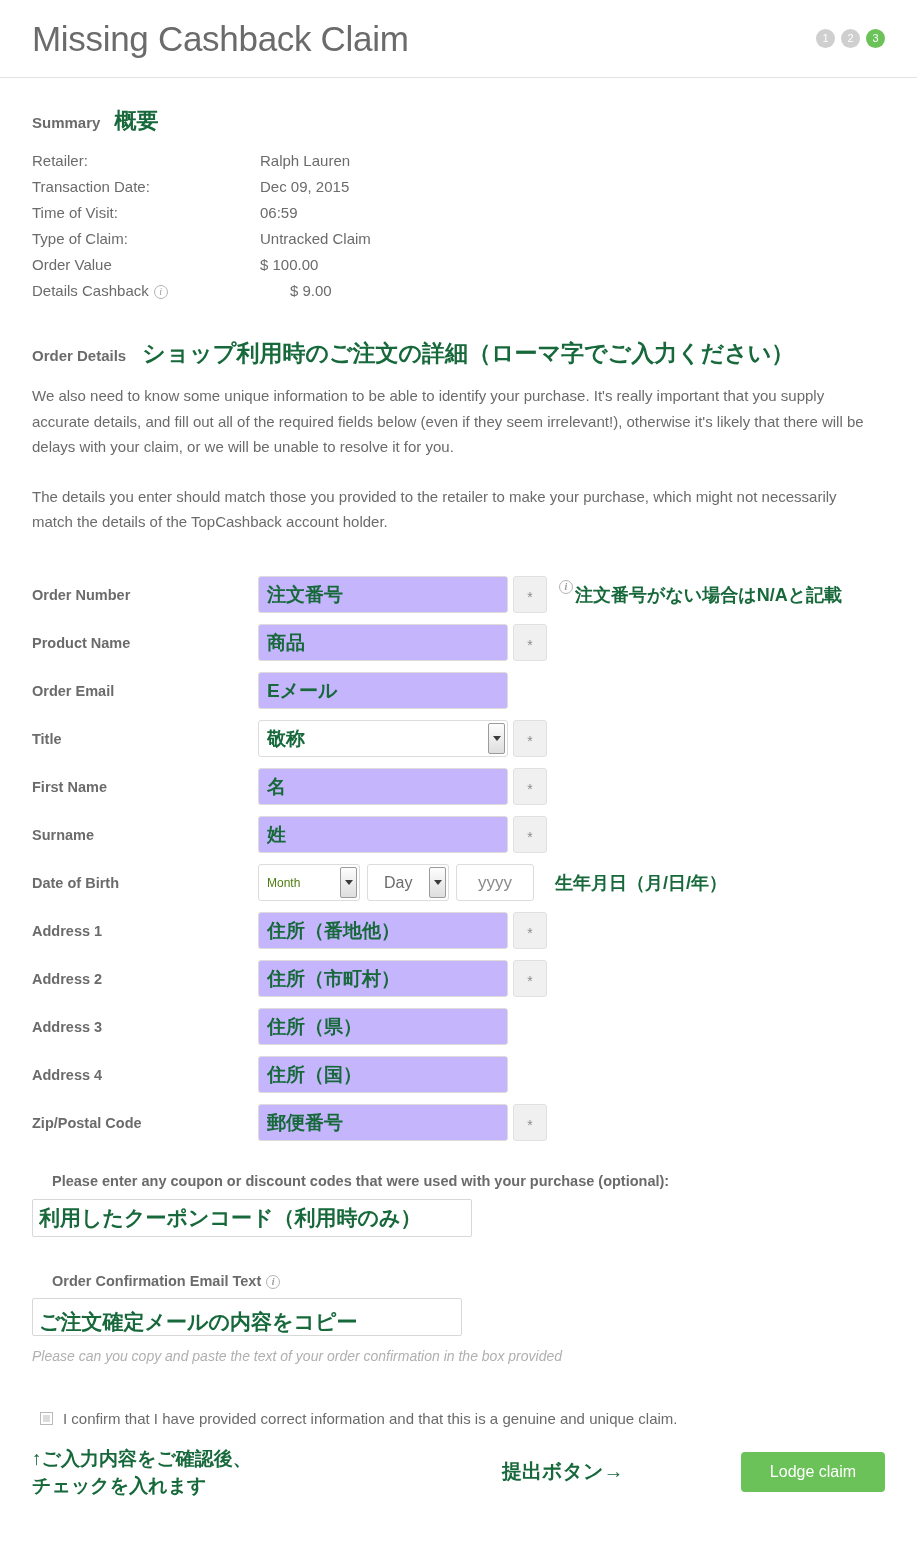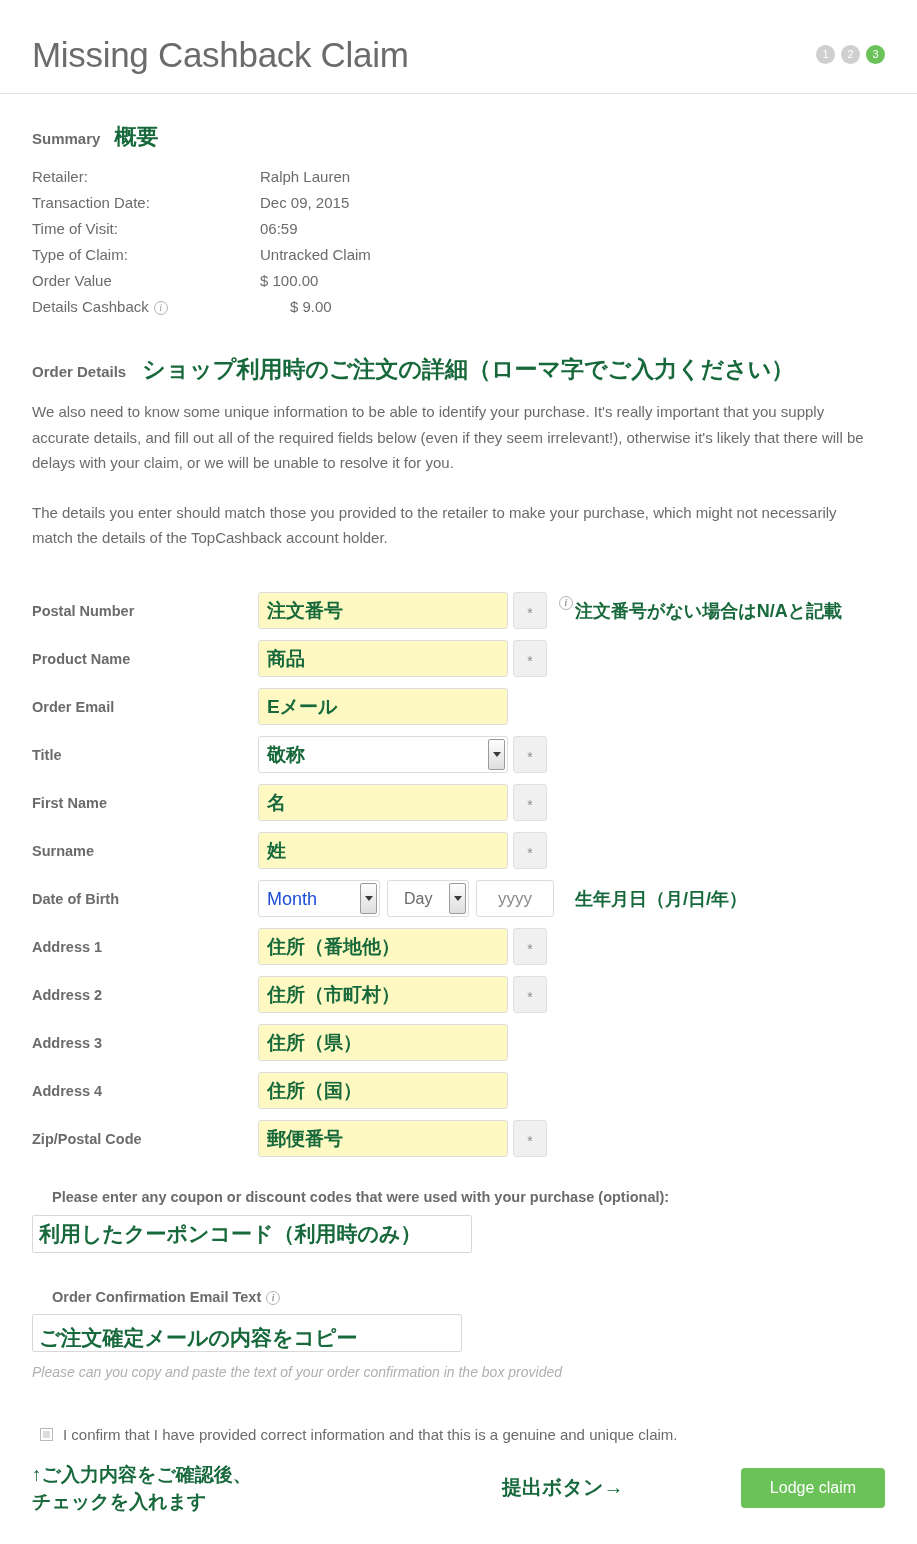--- a/index.html
+++ b/index.html
@@ -18,21 +18,20 @@
   }
 
   
   .page-header {
     height: 78px;
     border-bottom: 1px solid #e3e3e3;
     display: flex;
     align-items: center;
     justify-content: space-between;
     padding: 0 32px 0 32px;
-    margin-top: 16px;
   }
   .page-title {
     font-size: 35px;
     font-weight: normal;
     color: #6b6b6b;
     letter-spacing: -0.3px;
     margin: 0;
   }
   .steps {
     display: flex;
@@ -138,21 +137,21 @@
     font-weight: bold;
     color: #6b6b6b;
     flex: 0 0 226px;
   }
   .input-wrap { display: flex; align-items: stretch; }
   .txt {
     width: 250px;
     height: 37px;
     border: 1px solid #dcdcdc;
     border-radius: 3px;
-    background: #fef9c3;
+    background: #c4b5fd;
     font-family: "Liberation Sans", sans-serif;
     font-size: 19px;
     font-weight: bold;
     color: #17693b;
     padding: 0 8px;
     outline: none;
   }
   .txt::placeholder { color: #17693b; opacity: 1; font-weight: bold; }
   .req {
     width: 34px;
@@ -201,21 +200,21 @@
     pointer-events: none;
   }
   .select-arrow::after {
     content: "";
     width: 0; height: 0;
     border-left: 4px solid transparent;
     border-right: 4px solid transparent;
     border-top: 5px solid #3a3a3a;
   }
   #sel-title { width: 250px; }
-  #sel-month { width: 122px; font-size: 18px; font-weight: normal; color: #1d4ed8; }
+  #sel-month { width: 102px; font-size: 12px; font-weight: normal; color: #4d7c0f; }
   #sel-day   { width: 82px;  font-size: 16px; font-weight: normal; color: #6b6b6b; padding-left: 16px; }
   .yyyy {
     width: 78px; height: 37px;
     border: 1px solid #dcdcdc; border-radius: 3px;
     background: #fff; outline: none;
     font-family: "Liberation Sans", sans-serif;
     font-size: 17px; color: #6b6b6b;
     text-align: center;
   }
   .yyyy::placeholder { color: #8a8a8a; opacity: 1; }
@@ -400,21 +399,21 @@
     <span class="en">Order Details</span>
     <span class="jp">ショップ利用時のご注文の詳細（ローマ字でご入力ください）</span>
   </div>
 
   <p class="intro-p">We also need to know some unique information to be able to identify your purchase. It's really important that you supply accurate details, and fill out all of the required fields below (even if they seem irrelevant!), otherwise it's likely that there will be delays with your claim, or we will be unable to resolve it for you.</p>
   <p class="intro-p">The details you enter should match those you provided to the retailer to make your purchase, which might not necessarily match the details of the TopCashback account holder.</p>
 
   <div class="form">
 
     <div class="form-row">
-      <div class="field-label">Postal Number</div>
+      <div class="field-label">Order Number</div>
       <div class="input-wrap">
         <input class="txt" type="text" placeholder="注文番号" style="">
         <span class="req">*</span>
       </div>
       <div class="annot-order">
         <span class="info-icon">i</span>
         <span>注文番号がない場合はN/Aと記載</span>
       </div>
     </div>
 

